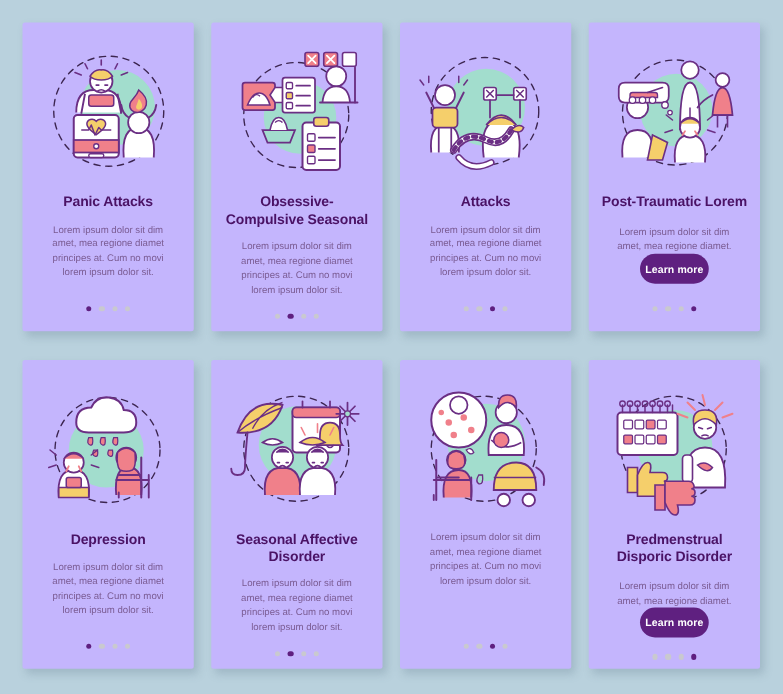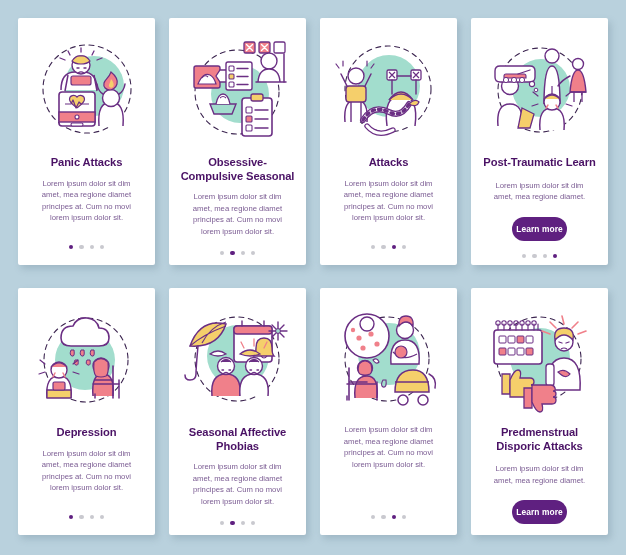--- a/index.html
+++ b/index.html
@@ -32,21 +32,21 @@
     grid-template-rows: 247px 247px;
     column-gap: 14px;
     row-gap: 23px;
     padding: 18px 21px;
     align-content: start;
     justify-content: center;
   }
 
   .screen-card {
     position: relative;
-    background: #ffffff;
+    background: #c4b5fd;
     border-radius: 2px;
     box-shadow: 3px 4px 7px rgba(95, 120, 135, 0.28);
     display: flex;
     flex-direction: column;
     align-items: center;
     padding: 10px 8px 12px 8px;
     overflow: hidden;
   }
 
   
@@ -84,21 +84,21 @@
     font-size: 7.7px;
     line-height: 11.6px;
     text-align: center;
     margin-top: 8px;
     padding: 0 6px;
   }
 
   .spacer { flex: 1 1 auto; }
 
   .learn-more-button {
-    margin-top: 14px;
+    margin-top: 0;
     background: #5f2080;
     color: #ffffff;
     border: none;
     border-radius: 20px;
     font-family: "Liberation Sans", sans-serif;
     font-weight: bold;
     font-size: 8.4px;
     letter-spacing: 0.1px;
     padding: 7px 4px;
     cursor: pointer;
@@ -296,21 +296,21 @@
   <path d="M86 42 q-8 4 -12 10" fill="none" stroke="#6b2f84" stroke-width="1.4" stroke-linecap="round"></path>
 
   <path d="M56 96 q-2 -22 12 -22 q14 0 12 22" fill="#fff" stroke="#6b2f84" stroke-width="1.5"></path>
   <circle cx="68" cy="68" r="8" fill="#fff" stroke="#6b2f84" stroke-width="1.4"></circle>
   <path d="M60 65 q8 -8 16 0" fill="#f5cf6b" stroke="#6b2f84" stroke-width="1.2"></path>
   <path d="M64 71 l-2 3 M72 71 l2 3" stroke="#f0808a" stroke-width="1.4" stroke-linecap="round"></path>
   <path d="M54 62 l-5 -4 M54 70 l-6 2 M82 62 l5 -4 M82 70 l6 2" stroke="#6b2f84" stroke-width="1.2" stroke-linecap="round"></path>
 </svg>
         </div>
         <div class="card-body">
-          <div class="card-title">Post-Traumatic Learn</div>
+          <div class="card-title">Post-Traumatic Lorem</div>
           <div class="card-desc">Lorem ipsum dolor sit dim amet, mea regione diamet.</div>
           <button class="learn-more-button">Learn more</button>
           <div class="spacer"></div>
           <div class="dots">
             <span class="dot"></span>
             <span class="dot"></span>
             <span class="dot"></span>
             <span class="dot active"></span>
           </div>
         </div>
@@ -385,21 +385,21 @@
   <path d="M58 92 q-2 -22 14 -22 q16 0 14 22" fill="#fff" stroke="#6b2f84" stroke-width="1.5"></path>
   <circle cx="72" cy="62" r="8.5" fill="#fff" stroke="#6b2f84" stroke-width="1.4"></circle>
   <path d="M67 58 q5 -5 10 0" fill="#6b2f84" stroke="#6b2f84" stroke-width="1.2"></path>
   <path d="M68 66 h1.5 M75 66 h1.5" stroke="#6b2f84" stroke-width="1.4" stroke-linecap="round"></path>
   <path d="M69 70 q3 -3 6 0" stroke="#6b2f84" stroke-width="1.2" fill="none"></path>
   <path d="M58 50 q10 -8 20 0 q-10 4 -20 0z" fill="#f5cf6b" stroke="#6b2f84" stroke-width="1.3"></path>
   <path d="M62 44 l-3 -6 M72 42 l0 -7 M82 44 l3 -6" stroke="#f0808a" stroke-width="1.3" stroke-linecap="round"></path>
 </svg>
         </div>
         <div class="card-body">
-          <div class="card-title">Seasonal Affective Phobias</div>
+          <div class="card-title">Seasonal Affective Disorder</div>
           <div class="card-desc">Lorem ipsum dolor sit dim amet, mea regione diamet principes at. Cum no movi lorem ipsum dolor sit.</div>
           <div class="spacer"></div>
           <div class="dots">
             <span class="dot"></span>
             <span class="dot active"></span>
             <span class="dot"></span>
             <span class="dot"></span>
           </div>
         </div>
       </div>
@@ -483,21 +483,21 @@
   <path d="M74 68 q6 -4 12 2 q-4 6 -12 -2z" fill="#f0808a" stroke="#6b2f84" stroke-width="1.2"></path>
 
   <path d="M18 70 h8 v20 h-8z" fill="#f5cf6b" stroke="#6b2f84" stroke-width="1.3"></path>
   <path d="M26 76 q4 -10 8 -10 q4 0 2 8 h10 q4 0 4 4 q0 3 -3 3 q3 0 3 3 q0 3 -3 3 q3 0 2 3 q-1 3 -4 3 h-19z" fill="#f5cf6b" stroke="#6b2f84" stroke-width="1.3"></path>
 
   <path d="M48 104 h-8 v-20 h8z" fill="#f0808a" stroke="#6b2f84" stroke-width="1.3"></path>
   <path d="M48 98 q4 10 8 10 q4 0 2 -8 h10 q4 0 4 -4 q0 -3 -3 -3 q3 0 3 -3 q0 -3 -3 -3 q3 0 2 -3 q-1 -3 -4 -3 h-19z" fill="#f0808a" stroke="#6b2f84" stroke-width="1.3"></path>
 </svg>
         </div>
         <div class="card-body">
-          <div class="card-title">Predmenstrual Disporic Attacks</div>
+          <div class="card-title">Predmenstrual Disporic Disorder</div>
           <div class="card-desc">Lorem ipsum dolor sit dim amet, mea regione diamet.</div>
           <button class="learn-more-button">Learn more</button>
           <div class="spacer"></div>
           <div class="dots">
             <span class="dot"></span>
             <span class="dot"></span>
             <span class="dot"></span>
             <span class="dot active"></span>
           </div>
         </div>

